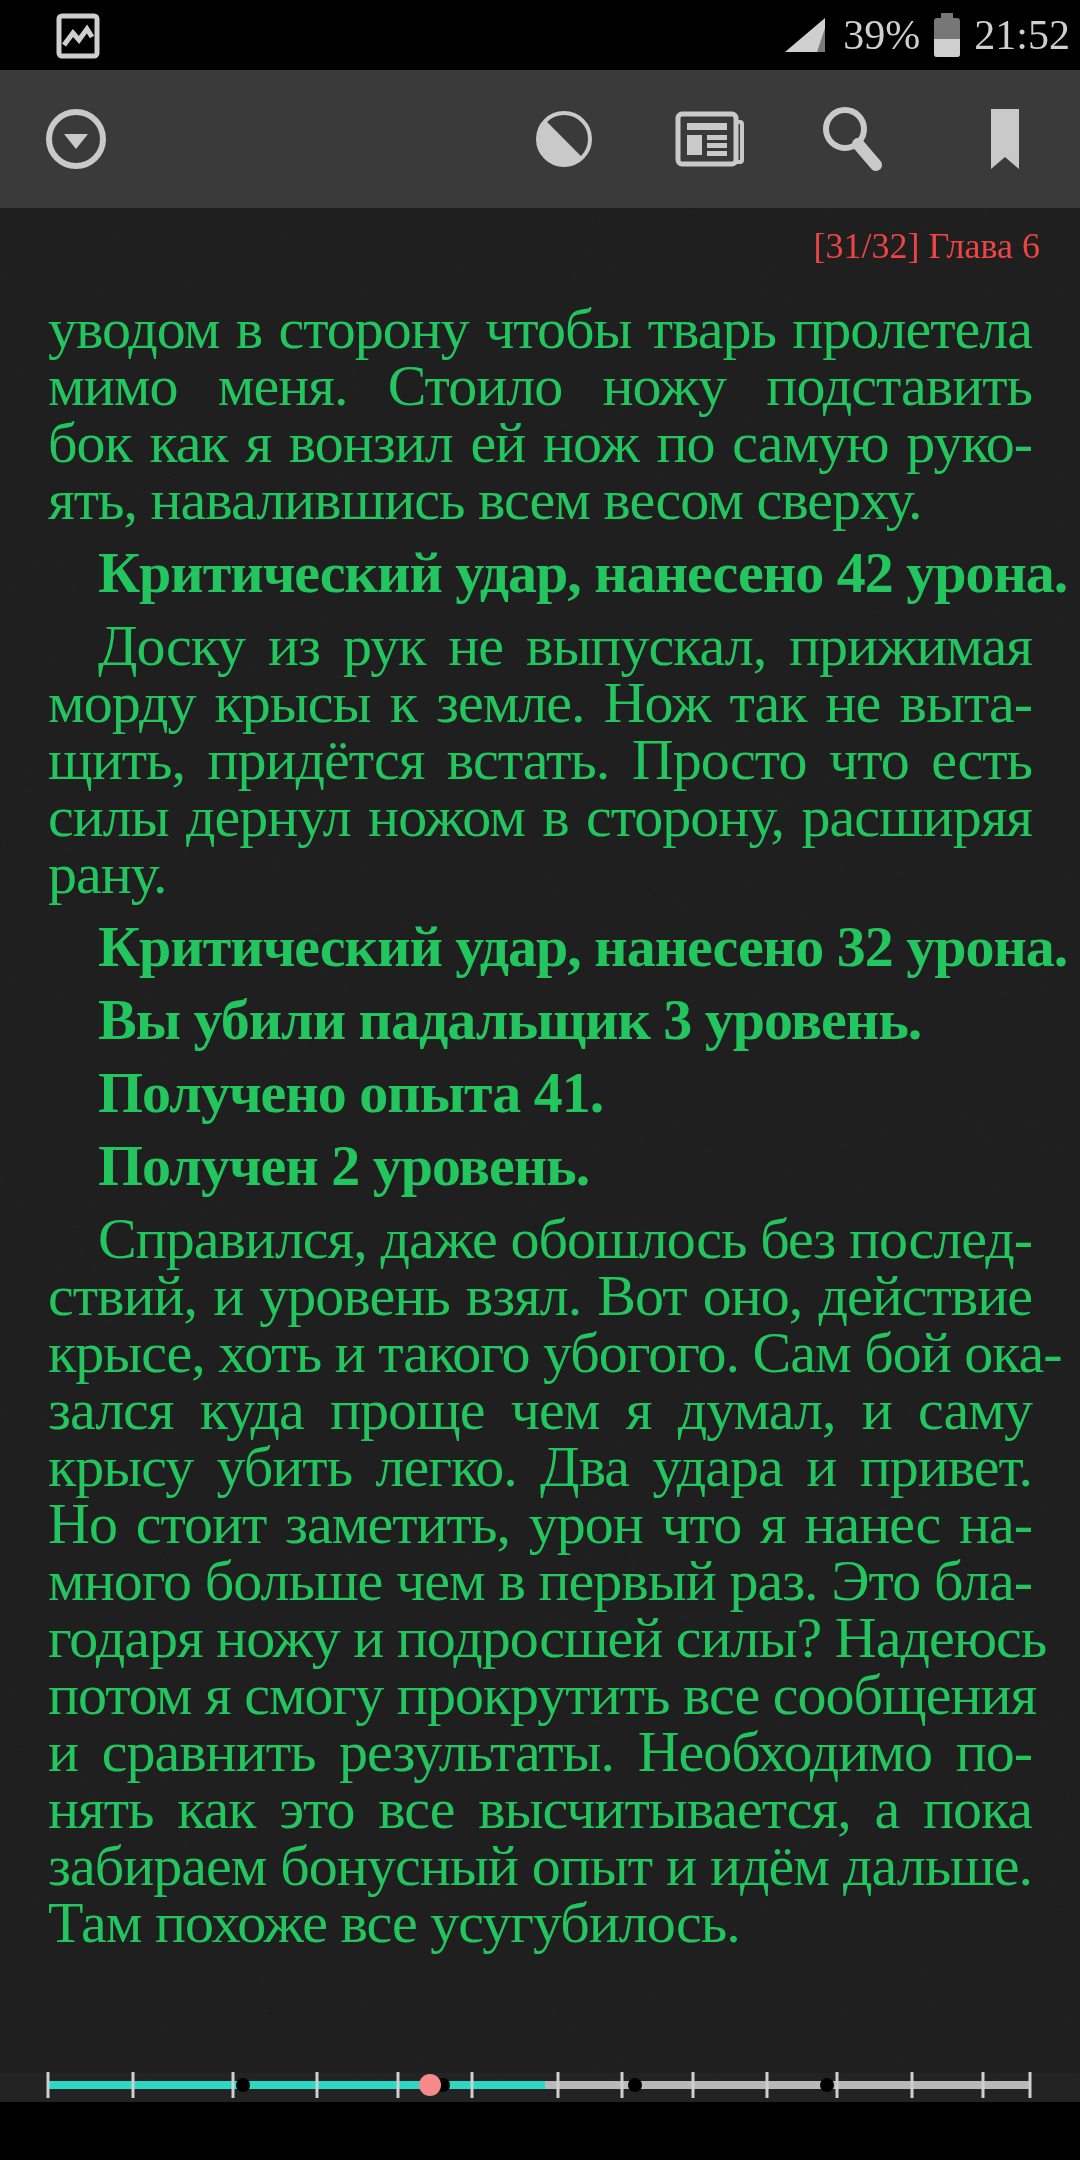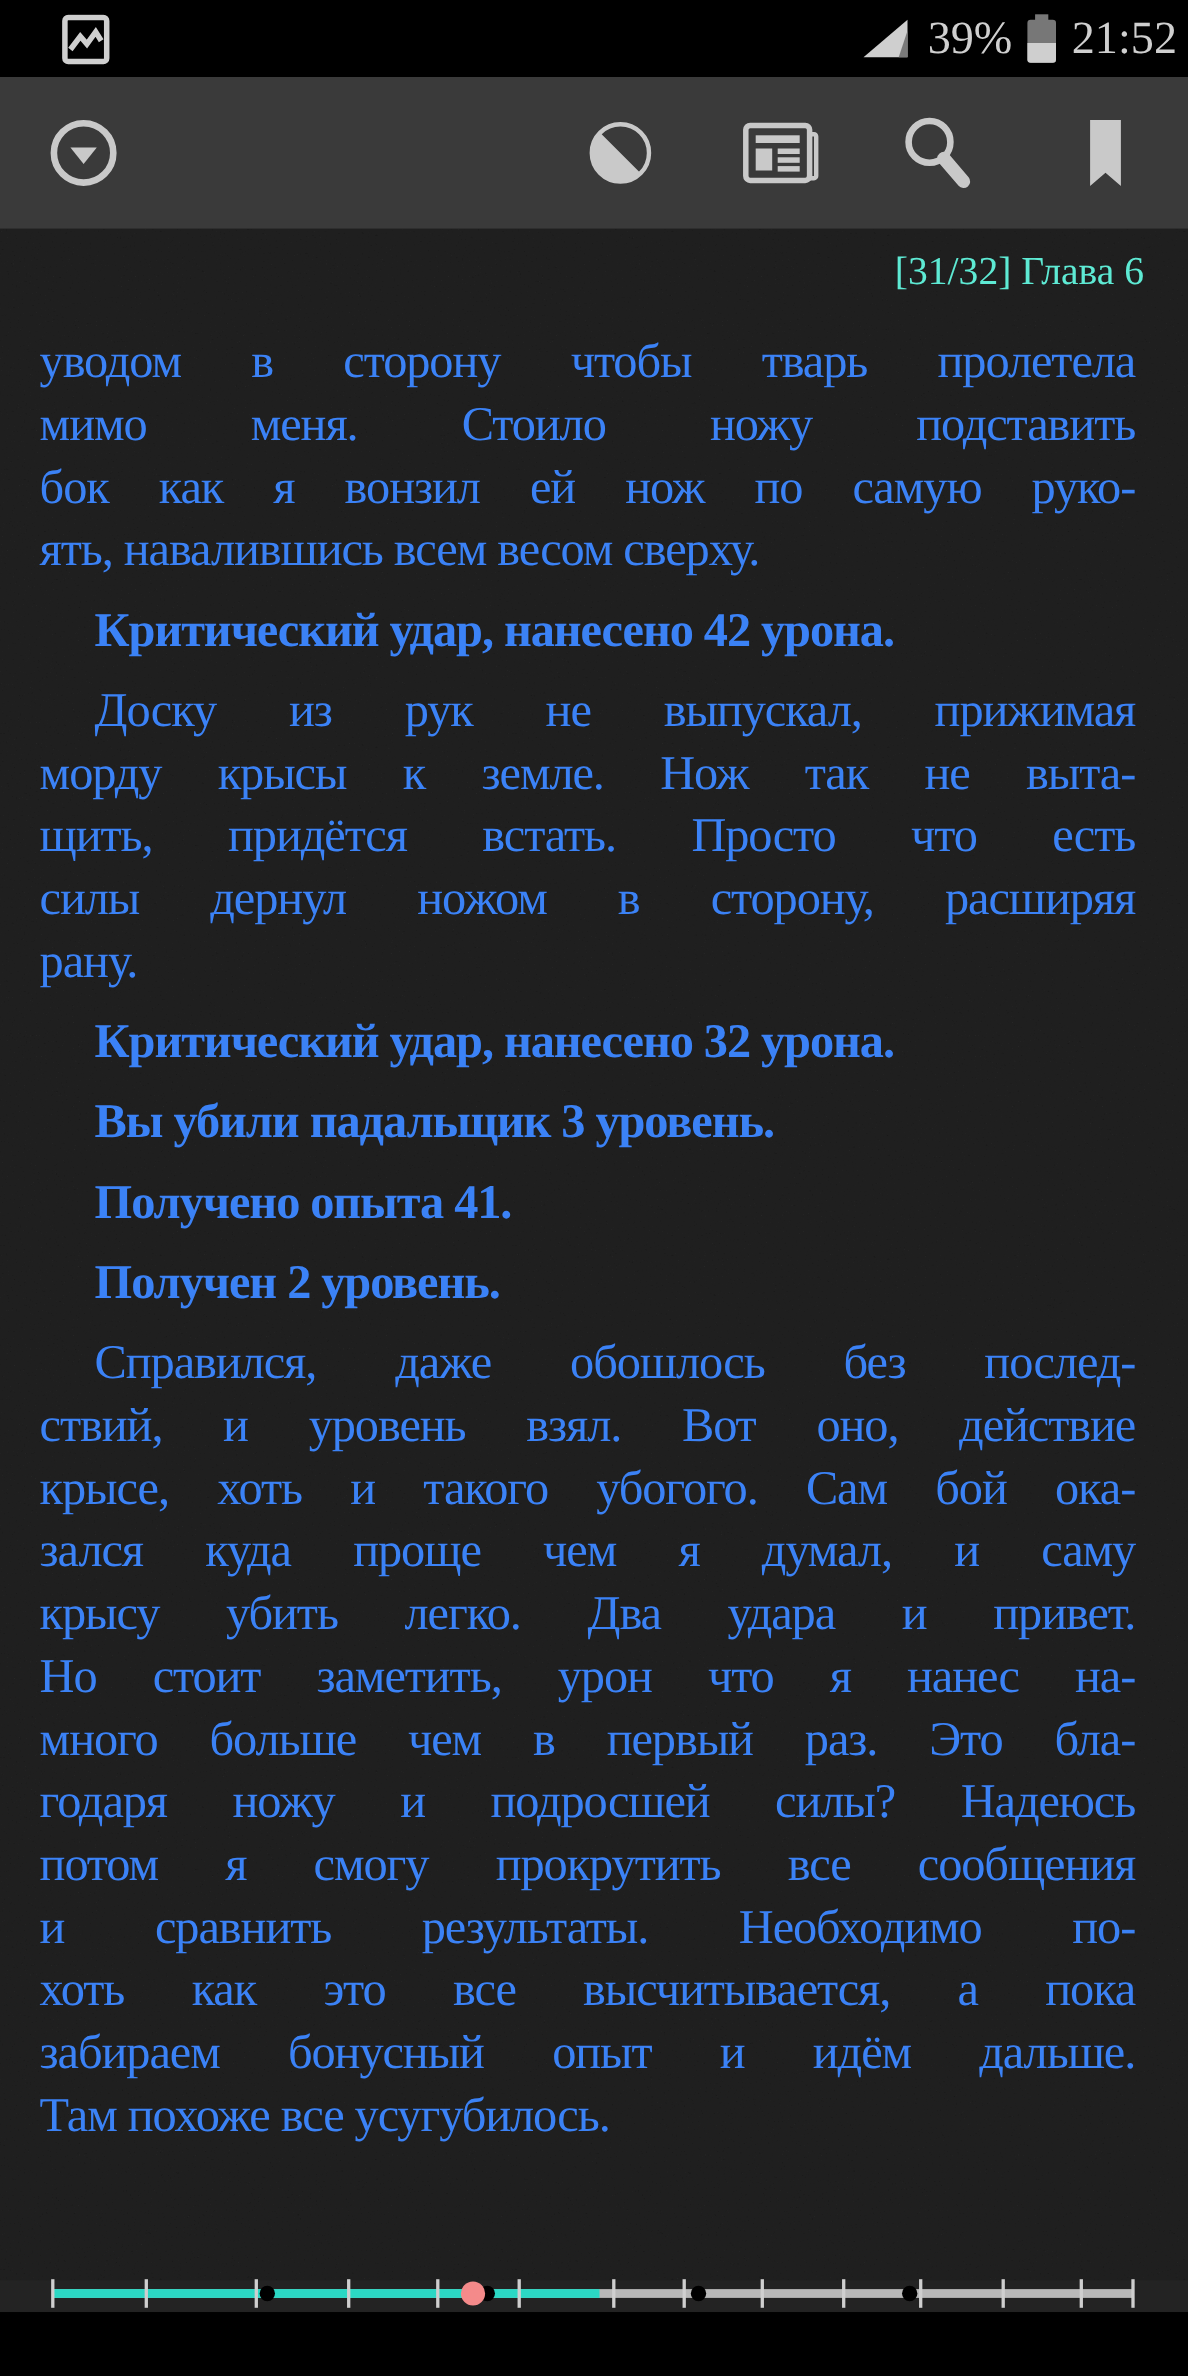--- a/index.html
+++ b/index.html
@@ -11,23 +11,23 @@
   .status-right{position:absolute;right:10px;top:0;height:70px;display:flex;align-items:center;gap:10px;
                 color:#cfcfcf;font-size:42px;}
   
   .toolbar{position:absolute;top:70px;left:0;width:1080px;height:138px;background:#3a3a3a;}
   .tb-btn{position:absolute;top:0;height:138px;display:flex;align-items:center;justify-content:center;
           background:none;border:none;padding:0;cursor:pointer;}
   
   .content{position:absolute;top:208px;left:0;width:1080px;height:1865px;overflow:hidden;background:#242424;}
   .texture{position:absolute;top:0;left:0;width:100%;height:100%;pointer-events:none;}
   .page-header{position:absolute;top:16px;left:48px;right:40px;text-align:right;
-               color:#5eead4;font-size:36px;line-height:44px;}
-  .text-block{position:absolute;top:92px;left:36px;right:48px;color:#3b82f6;
-              font-size:44px;line-height:57px;letter-spacing:-1px;}
+               color:#ef4444;font-size:36px;line-height:44px;}
+  .text-block{position:absolute;top:92px;left:48px;right:48px;color:#22c55e;
+              font-size:58px;line-height:57px;letter-spacing:-1px;}
   .para.bold{font-weight:700;}
   .para + .para{margin-top:16px;}
   .para.indent .line:first-child{text-indent:50px;}
   .line{text-align:justify;text-align-last:justify;white-space:nowrap;}
   .line.last{text-align-last:left;}
   
   .ruler{position:absolute;left:48px;top:2071px;width:982px;height:28px;}
   .ruler .track{position:absolute;left:0;right:0;top:10px;height:8px;background:var(--track,#b9b9b9);}
   .ruler .fill{position:absolute;left:0;top:10px;height:8px;background:var(--fill,#2bd8c4);}
   .ruler .tick{position:absolute;top:1px;width:3px;height:26px;background:#cfcfcf;transform:translateX(-50%);}
@@ -151,21 +151,21 @@
           <div class="line">Справился, даже обошлось без послед-</div>
           <div class="line">ствий, и уровень взял. Вот оно, действие</div>
           <div class="line">крысе, хоть и такого убогого. Сам бой ока-</div>
           <div class="line">зался куда проще чем я думал, и саму</div>
           <div class="line">крысу убить легко. Два удара и привет.</div>
           <div class="line">Но стоит заметить, урон что я нанес на-</div>
           <div class="line">много больше чем в первый раз. Это бла-</div>
           <div class="line">годаря ножу и подросшей силы? Надеюсь</div>
           <div class="line">потом я смогу прокрутить все сообщения</div>
           <div class="line">и сравнить результаты. Необходимо по-</div>
-          <div class="line">хоть как это все высчитывается, а пока</div>
+          <div class="line">нять как это все высчитывается, а пока</div>
           <div class="line">забираем бонусный опыт и идём дальше.</div>
           <div class="line last">Там похоже все усугубилось.</div>
         </div>
       </div>
   </div>
 
   <div class="ruler" id="ruler" style="--fill: #2bd8c4; --track: #b9b9b9; --marker: #f48a8a; --dot: #000000;">
     <div class="track"></div>
     <div class="fill" id="ruler-fill" style="width: 50.6%;"></div>
   <span class="tick" style="left: 0%;"></span>

